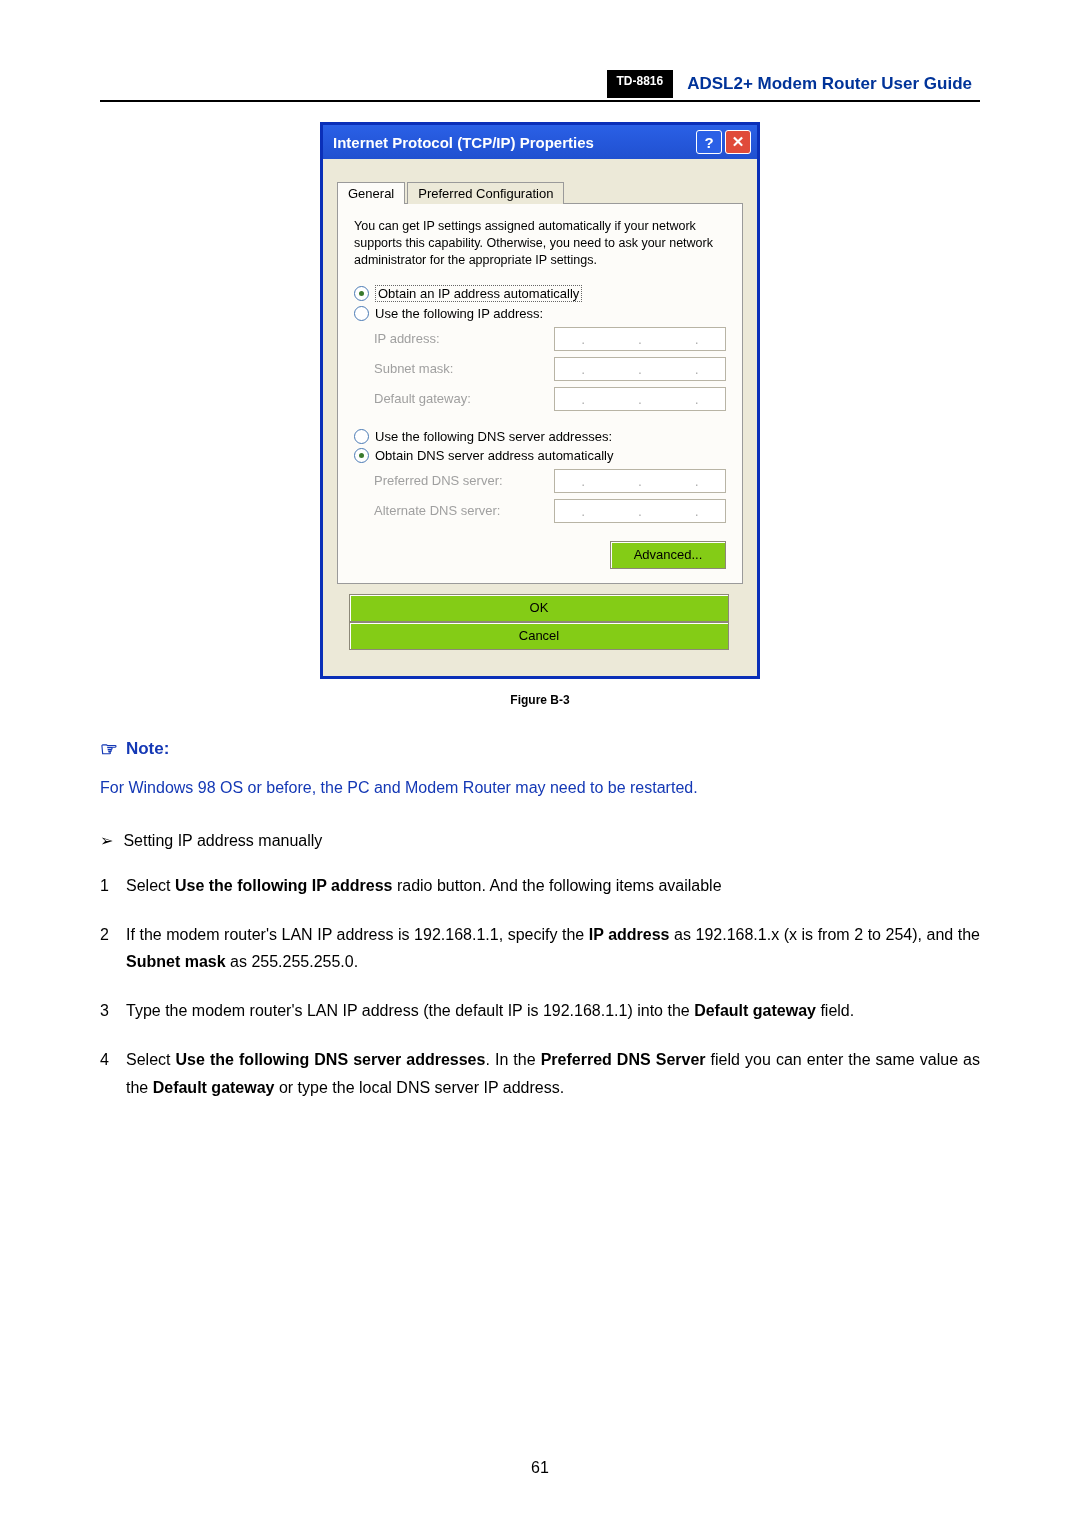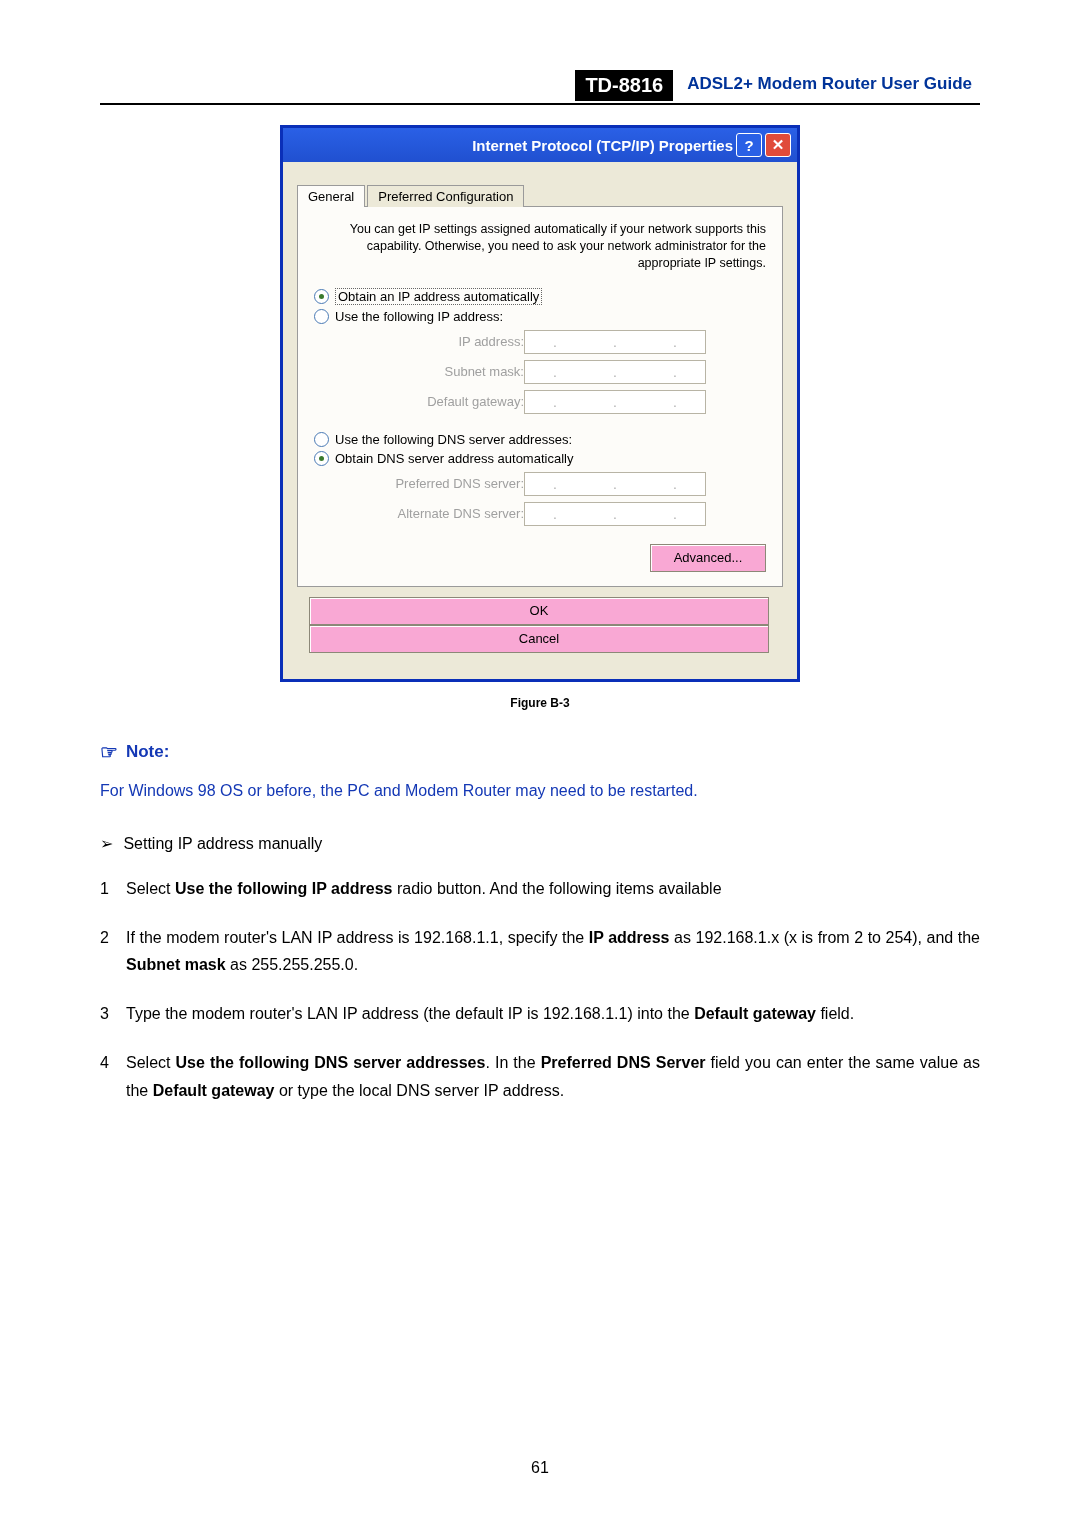--- a/index.html
+++ b/index.html
@@ -21,38 +21,37 @@
     display: flex;
     justify-content: flex-end;
     align-items: stretch;
     margin-bottom: 2px;
   }
   .model-box {
     background: #000;
     color: #fff;
     font-weight: bold;
     padding: 4px 10px;
-    font-size: 20px;
+    font-size: 12px;
   }
   .guide-title {
     color: #003399;
     font-weight: bold;
     padding: 4px 8px 4px 14px;
     font-size: 17px;
   }
   .hr-top {
     border: 0;
     border-top: 2px solid #000;
     margin: 0 0 20px 0;
   }
   
   .dialog-wrap {
-    width: 520px;
+    width: 440px;
     margin: 0 auto;
-    text-align: right;
   }
   .dialog {
     border: 3px solid #0a2fb8;
     background: #ece9d8;
     font-family: Tahoma, Arial, sans-serif;
     font-size: 13px;
   }
   .titlebar {
     background: linear-gradient(#2a60e6, #2050d0);
     color: #fff;
@@ -157,21 +156,21 @@
   }
   .group-space { margin-top: 18px; }
   .btn-row-right {
     display: flex;
     justify-content: flex-end;
     margin-top: 18px;
   }
   .winbtn {
     min-width: 86px;
     height: 26px;
-    background: #f9a8d4;
+    background: #84cc16;
     border: 1px solid #8c8878;
     font-size: 13px;
     display: inline-flex;
     align-items: center;
     justify-content: center;
     margin-left: 12px;
     padding: 0 14px;
     box-shadow: inset 1px 1px 0 #fff;
   }
   .dlg-footer {

